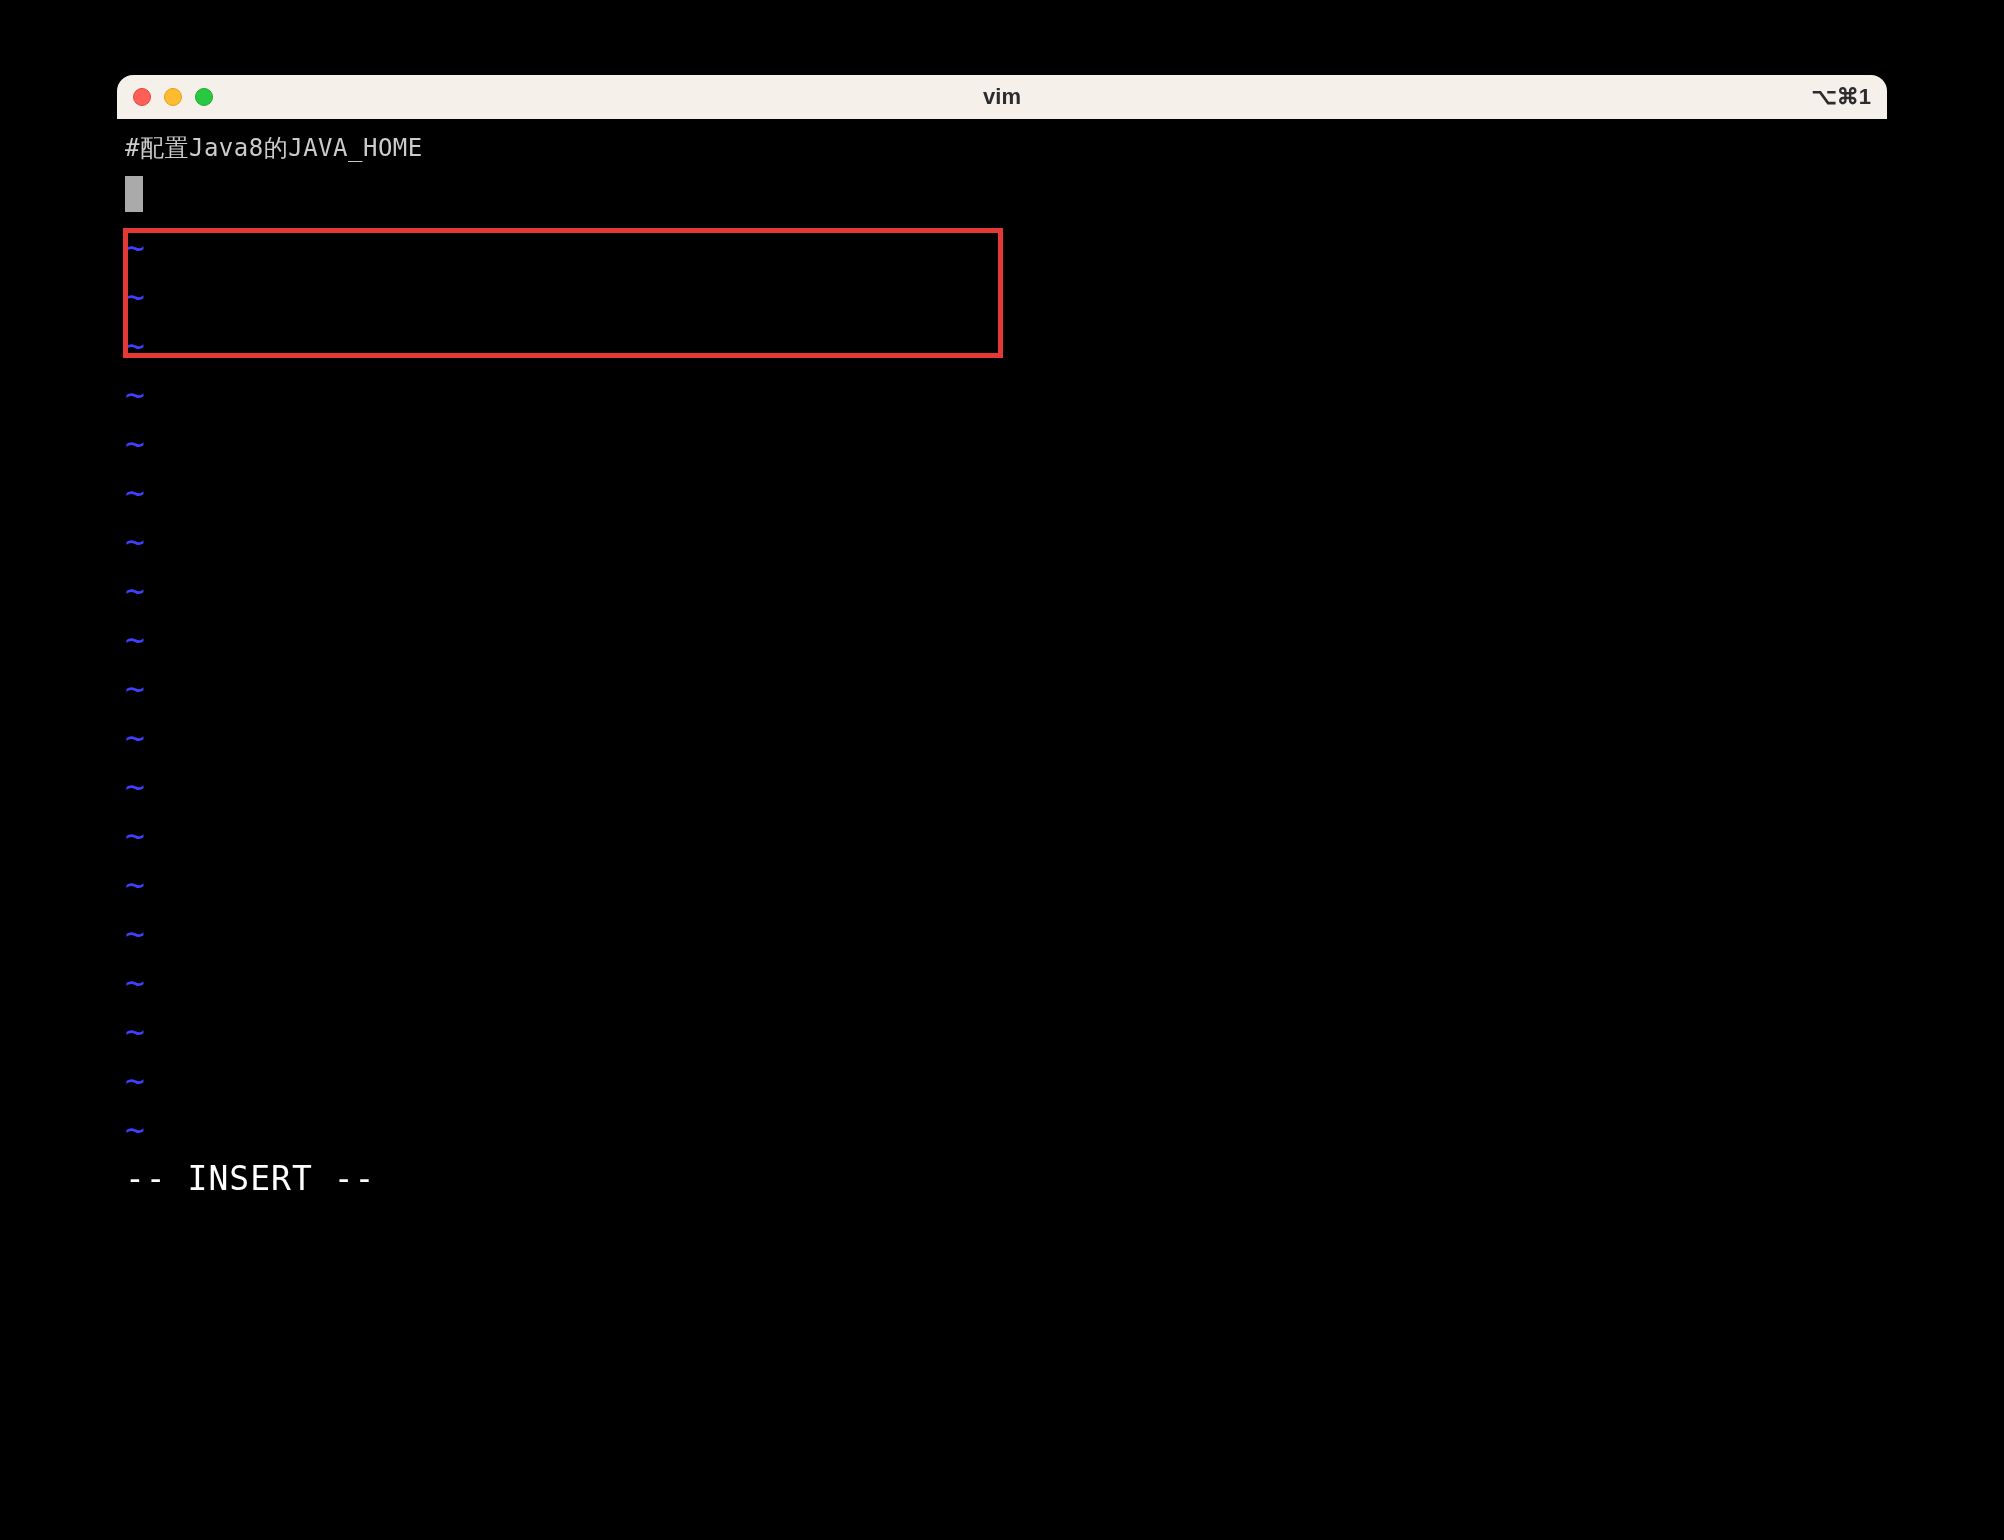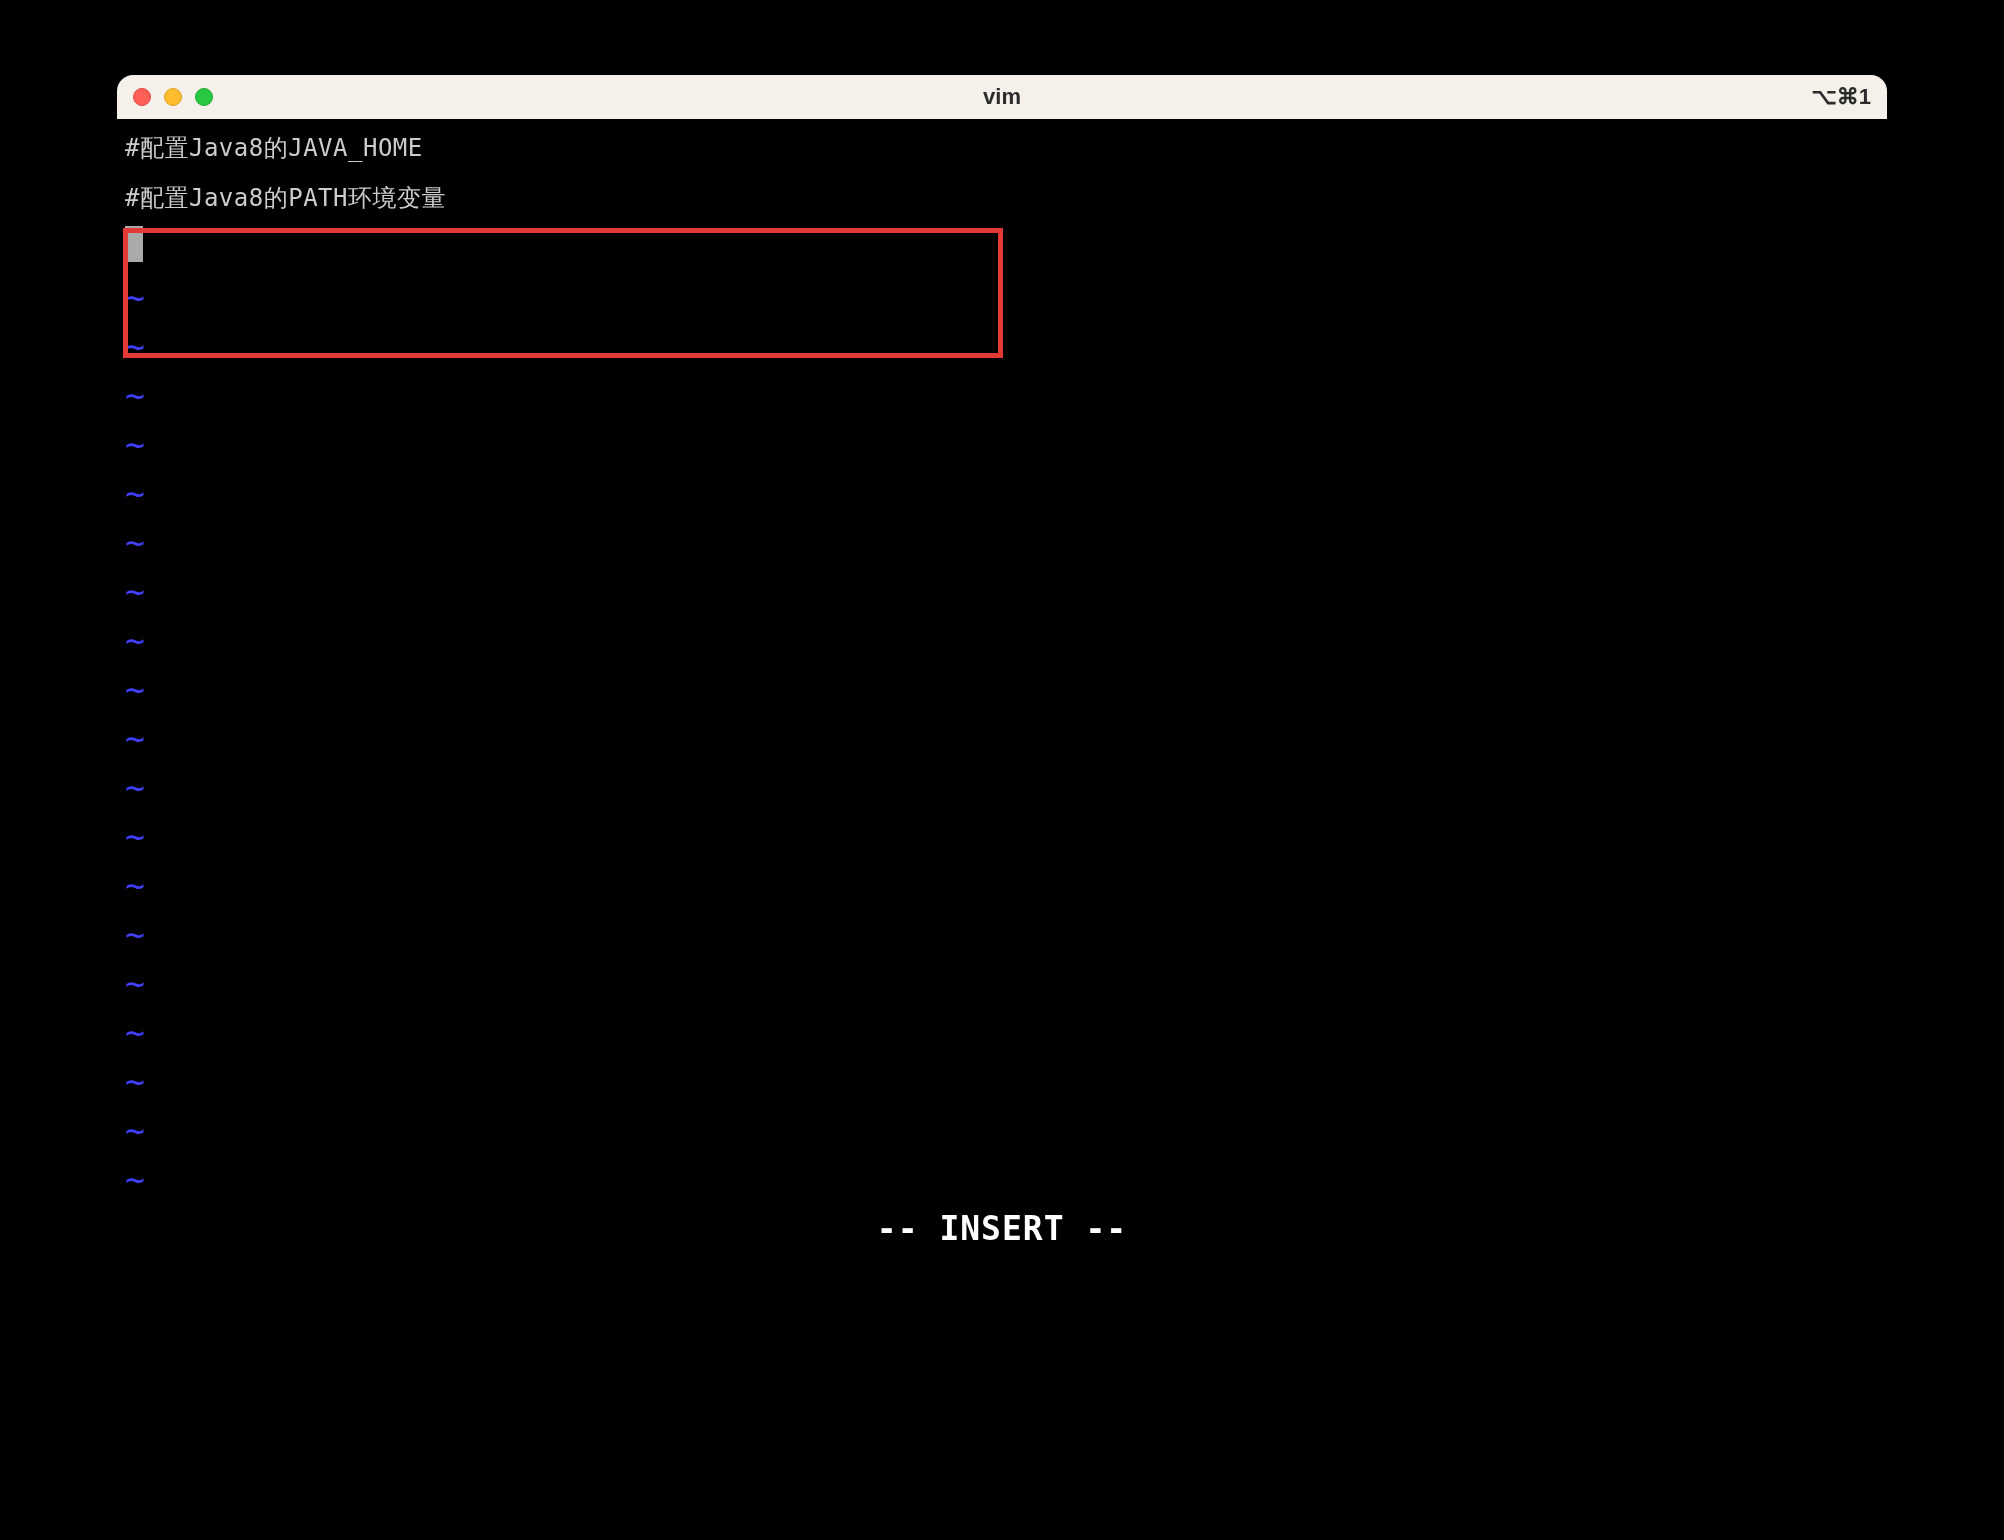--- a/index.html
+++ b/index.html
@@ -114,23 +114,22 @@
       height: 36px;
       background: #aaaaaa;
       vertical-align: text-bottom;
     }
     
     .status-line {
       color: #ffffff;
       font-size: 33px;
       line-height: 50px;
       font-family: 'SF Mono', Monaco, Menlo, Consolas, monospace;
-      font-weight: bold;
+      font-weight: normal;
       letter-spacing: 1px;
-      text-align: center;
     }
     
     .highlight-box {
       position: absolute;
       border: 5px solid #e53935;
       background: transparent;
       pointer-events: none;
     }
   </style>
 </head>
@@ -144,21 +143,20 @@
       <div class="traffic-light yellow"></div>
       <div class="traffic-light green"></div>
     </div>
     <div class="title-text">vim</div>
     <div class="title-right">⌥⌘1</div>
   </div>
 
   <div class="terminal-body">
     <div class="editor-area">
       <div class="text-line">#配置Java8的JAVA_HOME</div>
-      <div class="text-line">#配置Java8的PATH环境变量</div>
       <div class="text-line"><span class="cursor"></span></div>
 
       <div id="tilde-container">
           <div class="tilde-line">~</div>
           <div class="tilde-line">~</div>
           <div class="tilde-line">~</div>
           <div class="tilde-line">~</div>
           <div class="tilde-line">~</div>
           <div class="tilde-line">~</div>
           <div class="tilde-line">~</div>

